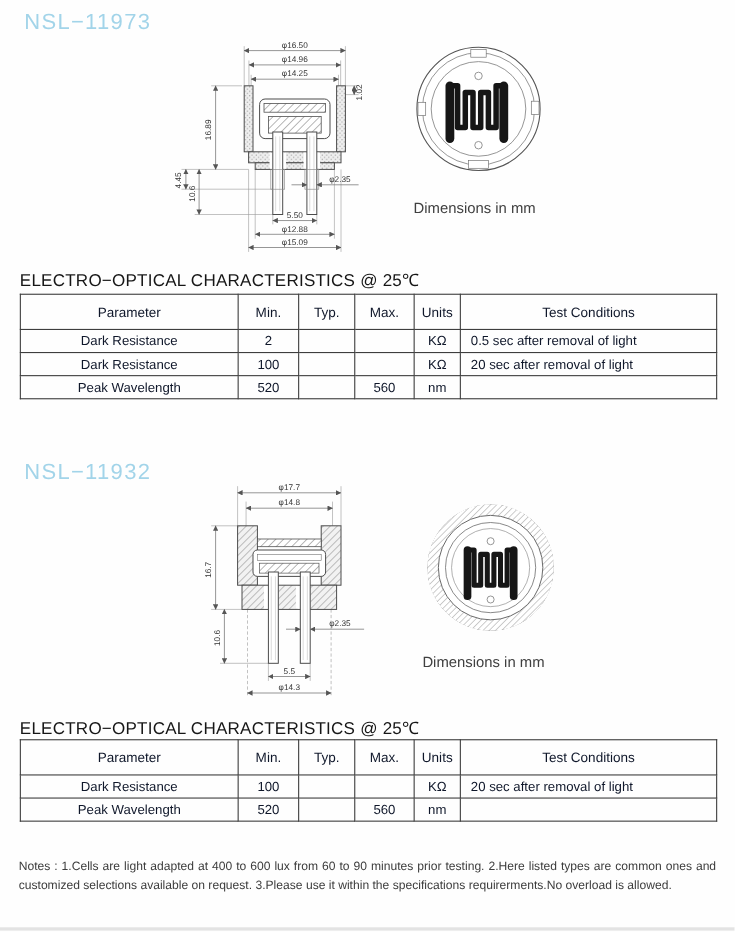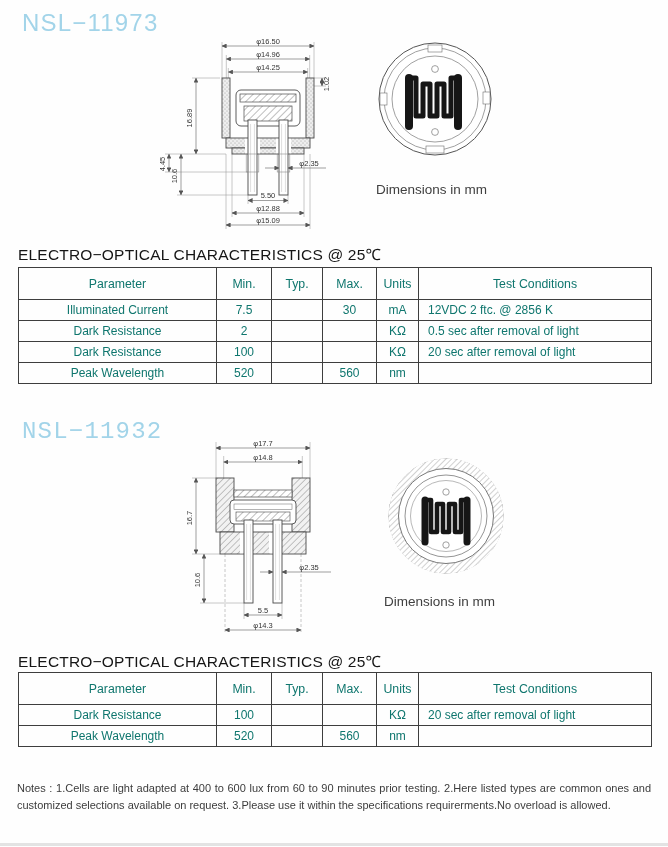--- a/index.html
+++ b/index.html
@@ -2,29 +2,29 @@
 <html><head>
 <meta charset="utf-8">
 <style>
   html,body{margin:0;padding:0;background:#fff;}
   #page{
     position:relative;width:668px;height:847px;background:#fefefe;
     font-family:"Liberation Sans",sans-serif;overflow:hidden;color:#222;
   }
   .abs{position:absolute;}
   .part-title{
-    font-size:24px;letter-spacing:1.2px;color:#a2d4e9;font-weight:400;
+    font-size:20px;letter-spacing:1.2px;color:#a2d4e9;font-weight:400;
   }
   .char-heading{
     font-size:15.5px;color:#161616;letter-spacing:0.2px;font-weight:400;text-align:center;
   }
   .dim-note{font-size:13.5px;color:#404040;text-align:left;}
   table.char{
     border-collapse:collapse;table-layout:fixed;width:633px;
-    font-size:12px;color:#0f766e;
+    font-size:12px;color:#0f172a;
   }
   table.char th,table.char td{
     border:1px solid #3e3e3e;text-align:center;padding:0 2px;
     overflow:hidden;white-space:nowrap;font-weight:400;
   }
   table.char th{height:31px;font-size:12.3px;}
   table.char td{height:20px;}
   table.char td:nth-child(6){text-align:left;padding-left:9px;}
   .notes{
     font-size:11px;line-height:17px;color:#3c3c3c;text-align:justify;
@@ -159,28 +159,20 @@
           <th>Parameter</th>
           <th>Min.</th>
           <th>Typ.</th>
           <th>Max.</th>
           <th>Units</th>
           <th>Test Conditions</th>
         </tr>
     </thead>
     <tbody>
         <tr>
-          <td>Illuminated Current</td>
-          <td>7.5</td>
-          <td></td>
-          <td>30</td>
-          <td>mA</td>
-          <td>12VDC  2 ftc. @ 2856 K</td>
-        </tr>
-        <tr>
           <td>Dark Resistance</td>
           <td>2</td>
           <td></td>
           <td></td>
           <td>KΩ</td>
           <td>0.5 sec after removal of light</td>
         </tr>
         <tr>
           <td>Dark Resistance</td>
           <td>100</td>
@@ -193,21 +185,21 @@
           <td>Peak Wavelength</td>
           <td>520</td>
           <td></td>
           <td>560</td>
           <td>nm</td>
           <td></td>
         </tr>
       </tbody>
   </table>
 
-  <div class="abs part-title" style="left:22px;top:418px;font-family:Liberation Mono, monospace;">NSL−11932</div>
+  <div class="abs part-title" style="left:22px;top:418px;">NSL−11932</div>
 
   <svg class="abs" style="left:176px;top:430px;" width="210" height="215" viewBox="0 0 210 215">
     <defs>
       <marker id="ar2" viewBox="0 0 8 8" refX="7.5" refY="4" markerWidth="7" markerHeight="7" orient="auto-start-reverse">
         <path d="M0,0 L8,4 L0,8 Z" fill="#555"></path>
       </marker>
       <pattern id="hat2" width="4.5" height="4.5" patternUnits="userSpaceOnUse" patternTransform="rotate(45)">
         <rect width="4.5" height="4.5" fill="#f2f2f2"></rect>
         <line x1="0" y1="0" x2="0" y2="4.5" stroke="#8d8d8d" stroke-width="1"></line>
       </pattern>

